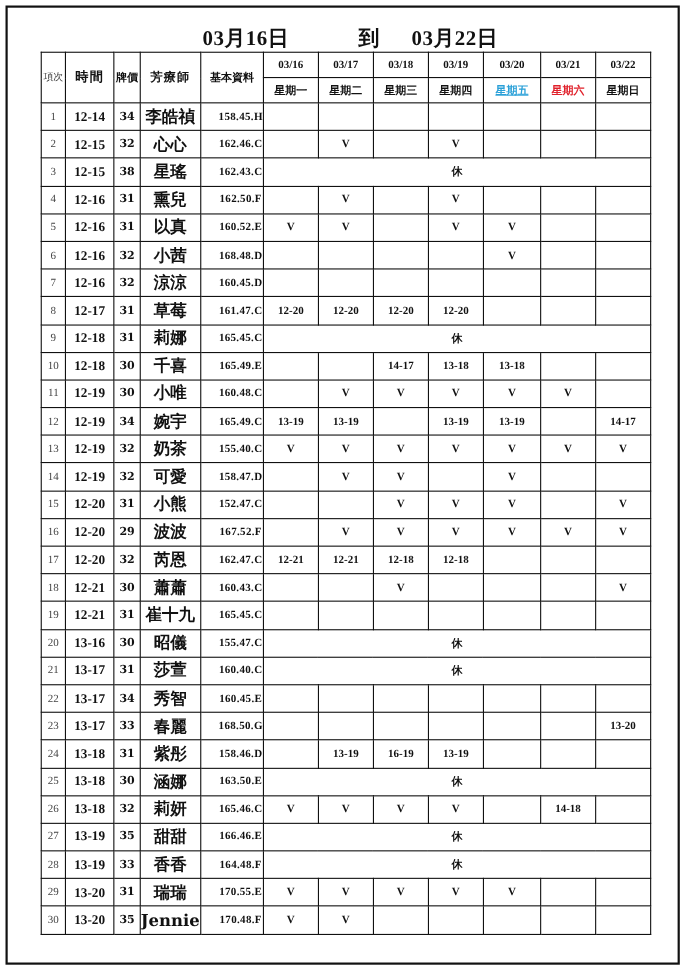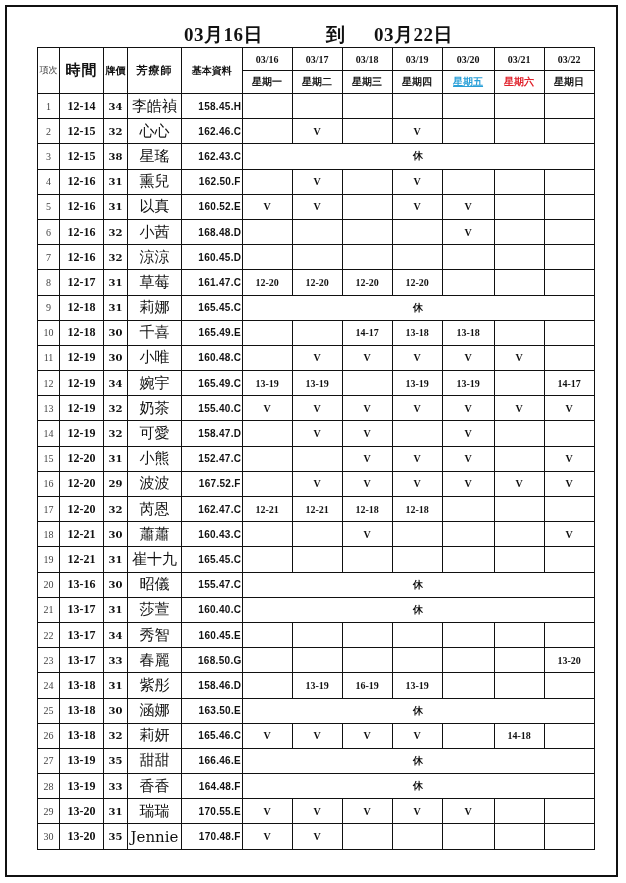--- a/index.html
+++ b/index.html
@@ -9,28 +9,28 @@
            border:2px solid #111; box-sizing:border-box; }
   .title { position:absolute; top:22px; left:0; width:626px; height:26px; font-weight:bold; }
   .title span { position:absolute; font-size:19px; font-family:"Liberation Serif", serif; letter-spacing:0.5px; }
   .t-start { left:184px; }
   .t-to { left:326px; }
   .t-end { left:374px; }
   table { position:absolute; left:37px; top:47px; border-collapse:collapse; table-layout:fixed; }
   td, th { border:1.5px solid #111; padding:0; text-align:center; vertical-align:middle;
            font-weight:bold; overflow:hidden; white-space:nowrap; }
   th { font-size:10px; height:22px; }
-  th.hdr-main { font-size:15px; letter-spacing:1px; }
+  th.hdr-main { font-size:12px; letter-spacing:1px; }
   th.idx-h { font-weight:normal; font-size:9px; color:#333; }
   td { height:24.2px; font-size:11px; }
   td.idx { font-weight:normal; color:#444; font-size:10px; font-family:"Liberation Serif", serif; }
   td.time { font-size:12px; font-family:"Liberation Serif", serif; }
   td.price { font-size:10px; }
-  td.name { font-size:15px; font-weight:normal; }
-  td.info { font-size:10px; letter-spacing:0.3px; font-family:Liberation Sans, sans-serif;padding-left:16px; }
+  td.name { font-size:15px; font-weight:bold; }
+  td.info { font-size:10px; letter-spacing:0.3px; font-family:Liberation Serif, serif;padding-left:16px; }
   td.day { font-size:10px; font-family:"Liberation Serif", serif; }
   td.off { font-size:10px; }
   .date-h { font-size:10px; font-family:Liberation Serif, serif; }
 </style>
 </head>
 <body>
 
 <div class="frame"></div>
 
 <div class="title">

